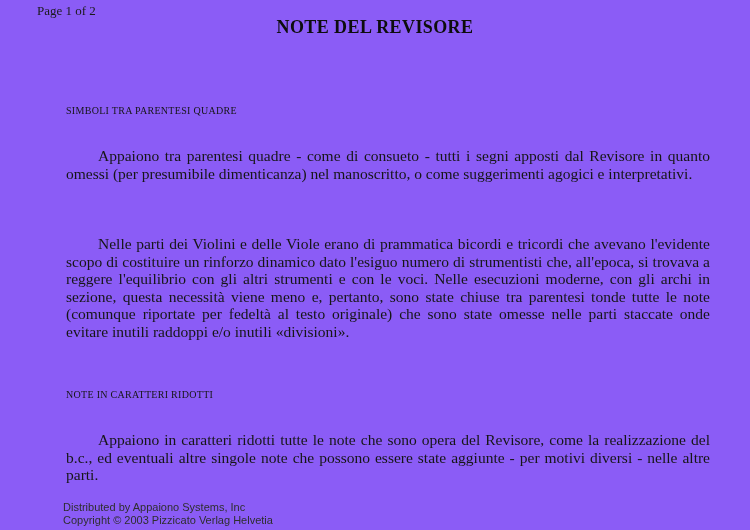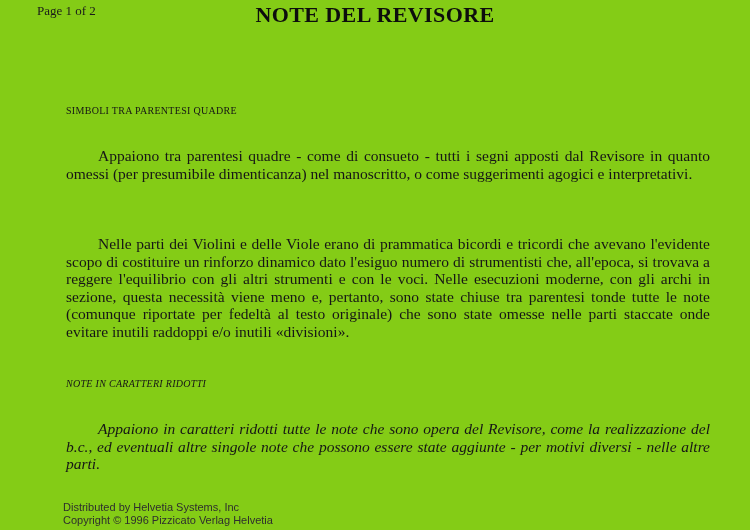--- a/index.html
+++ b/index.html
@@ -1,51 +1,51 @@
 <!DOCTYPE html>
 <html><head>
 <meta charset="utf-8">
 <style>
   * { margin: 0; padding: 0; box-sizing: border-box; }
   html, body { background: #ffffff; }
   .page {
     position: relative;
     width: 750px;
     height: 530px;
-    background: #84cc16;
+    background: #8b5cf6;
     font-family: "Liberation Serif", "DejaVu Serif", serif;
     color: #141414;
     overflow: hidden;
   }
   .page-label {
     position: absolute;
     top: 3px;
     left: 37px;
     font-size: 13px;
     color: #1a1a1a;
   }
   .doc-title {
     position: absolute;
-    top: 2px;
+    top: 17px;
     left: 0;
     width: 100%;
     text-align: center;
-    font-size: 22px;
+    font-size: 18px;
     font-weight: bold;
     letter-spacing: 0.4px;
     color: #0d0d0d;
   }
   .section {
     position: absolute;
     left: 66px;
     width: 644px;
   }
   .sec-1 { top: 102px; }
   .sec-2 { top: 207px; }
-  .sec-3 { top: 375px; font-style: italic; }
+  .sec-3 { top: 386px; }
   .section-heading {
     font-size: 10px;
     line-height: 17px;
     letter-spacing: 0.3px;
     color: #161616;
   }
   .section-body {
     margin-top: 28px;
     font-size: 15.5px;
     line-height: 17.5px;
@@ -80,17 +80,17 @@
   <div class="section sec-2">
     <div class="section-body">Nelle parti dei Violini e delle Viole erano di prammatica bicordi e tricordi che avevano l'evidente scopo di costituire un rinforzo dinamico dato l'esiguo numero di strumentisti che, all'epoca, si trovava a reggere l'equilibrio con gli altri strumenti e con le voci. Nelle esecuzioni moderne, con gli archi in sezione, questa necessità viene meno e, pertanto, sono state chiuse tra parentesi tonde tutte le note (comunque riportate per fedeltà al testo originale) che sono state omesse nelle parti staccate onde evitare inutili raddoppi e/o inutili «divisioni».</div>
   </div>
 
   <div class="section sec-3">
     <div class="section-heading">NOTE IN CARATTERI RIDOTTI</div>
     <div class="section-body">Appaiono in caratteri ridotti tutte le note che sono opera del Revisore, come la realizzazione del b.c., ed eventuali altre singole note che possono essere state aggiunte - per motivi diversi - nelle altre parti.</div>
   </div>
 
   <div class="footer">
-    <div>Distributed by Helvetia Systems, Inc</div>
-    <div>Copyright © 1996 Pizzicato Verlag Helvetia</div>
+    <div>Distributed by Appaiono Systems, Inc</div>
+    <div>Copyright © 2003 Pizzicato Verlag Helvetia</div>
   </div>
 
 </div>
 
 </body></html>

